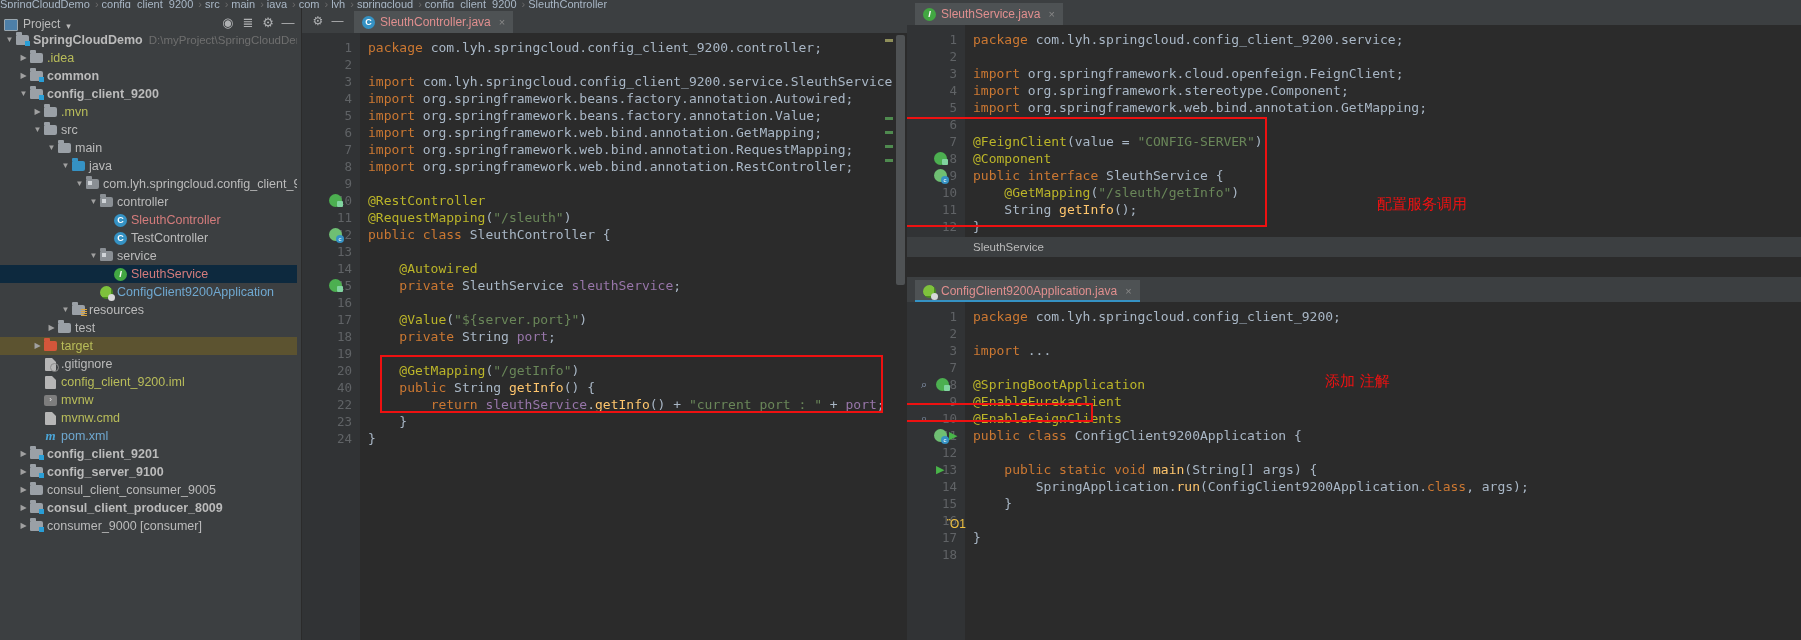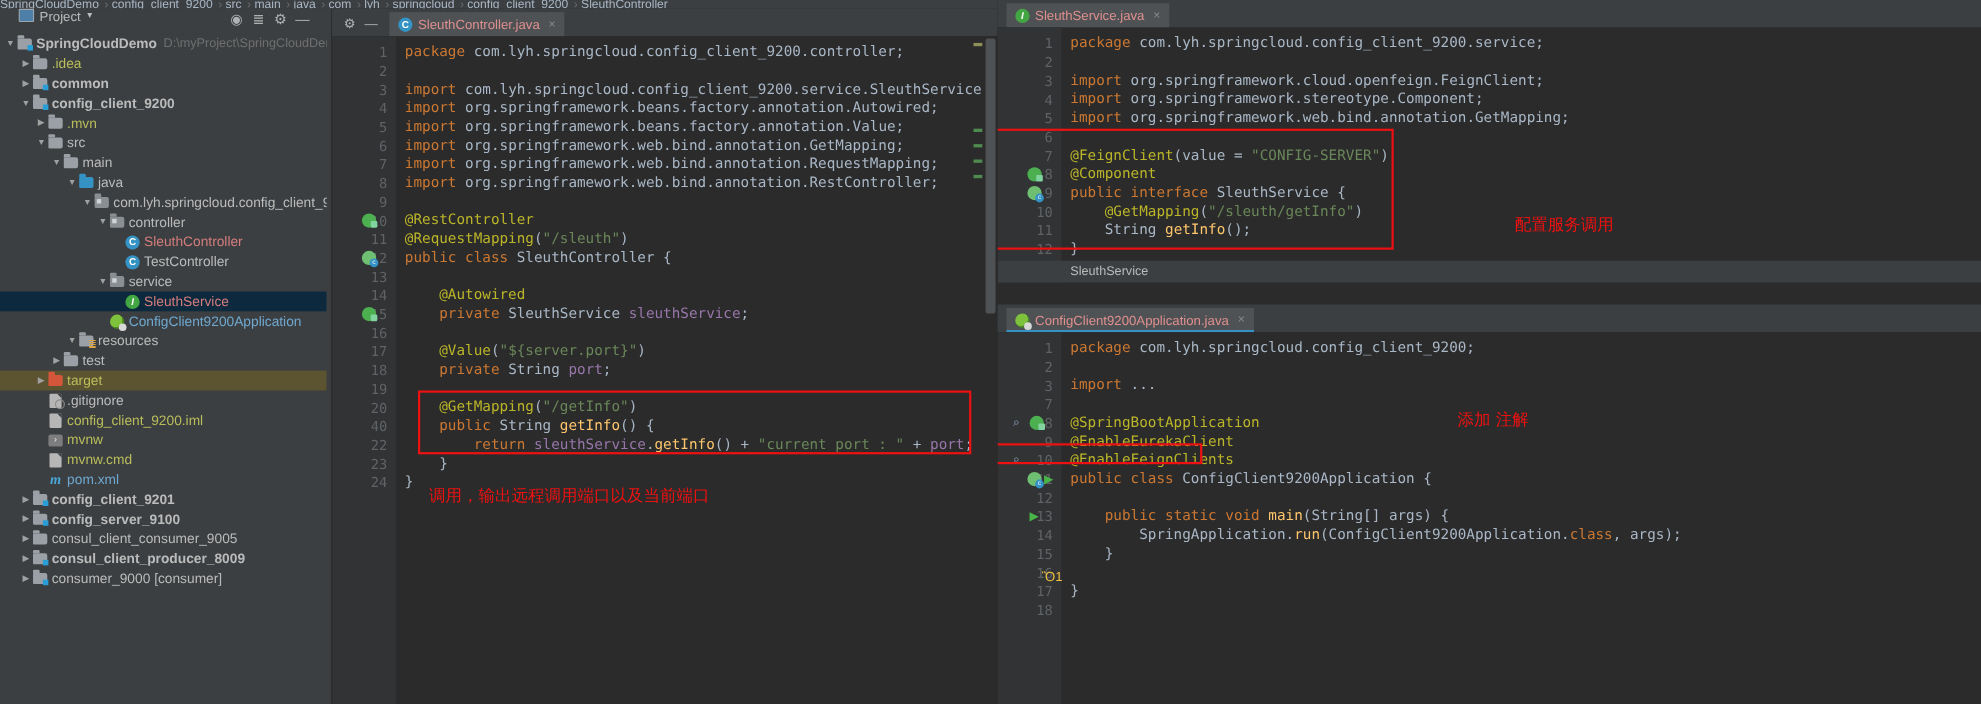--- a/index.html
+++ b/index.html
@@ -19,21 +19,21 @@
   }
   .breadcrumb-strip .crumb { display: inline-block; margin-right: 2px; color: #a9b7c6; }
   .breadcrumb-strip .sep { color: #6b6b6b; margin: 0 3px; }
 
   
   .project-pane {
     position: absolute; left: 0; top: 8px; width: 302px; height: 632px;
     background: #3c3f41; border-right: 1px solid #2b2b2b;
   }
   .pane-header {
-    height: 23px; display: flex; align-items: flex-start; padding: 0 17px;
+    height: 23px; display: flex; align-items: flex-end; padding: 0 4px;
     background: #3c3f41; color: #bbbbbb; font-size: 12px;
   }
   .pane-header .ptitle { margin-left: 5px; font-size: 12px; color: #bbbbbb; }
   .pane-header .caret { margin-left: 6px; font-size: 9px; color: #bbbbbb; }
   .pane-header .spacer { flex: 1; }
   .hdr-icon {
     width: 18px; height: 18px; display: inline-flex; align-items: center; justify-content: center;
     color: #afb1b3; font-size: 13px; margin-left: 2px;
   }
   .proj-window-icon {
@@ -462,21 +462,20 @@
         <div class="scroll-thumb" style="top:2px;height:250px;"></div>
       </div>
       <div class="marker" style="top:6px;background:#8f8f5a;"></div>
       <div class="marker" style="top:84px;background:#4f8a4f;"></div>
       <div class="marker" style="top:98px;background:#4f8a4f;"></div>
       <div class="marker" style="top:112px;background:#4f8a4f;"></div>
       <div class="marker" style="top:126px;background:#4f8a4f;"></div>
 
       <div class="redbox" style="left:78px; top:322px; width:503px; height:58px;"></div>
 
-      <div class="cn-note" style="left:88px; top:408px;">调用，输出远程调用端口以及当前端口</div>
     </div>
   </div>
 
   <div class="editor-right-top">
     <div class="tabbar">
       <div style="width:8px;"></div>
       <div class="tab">
         <span class="ticon">
           <span class="iface-ic">I</span>
         </span>

